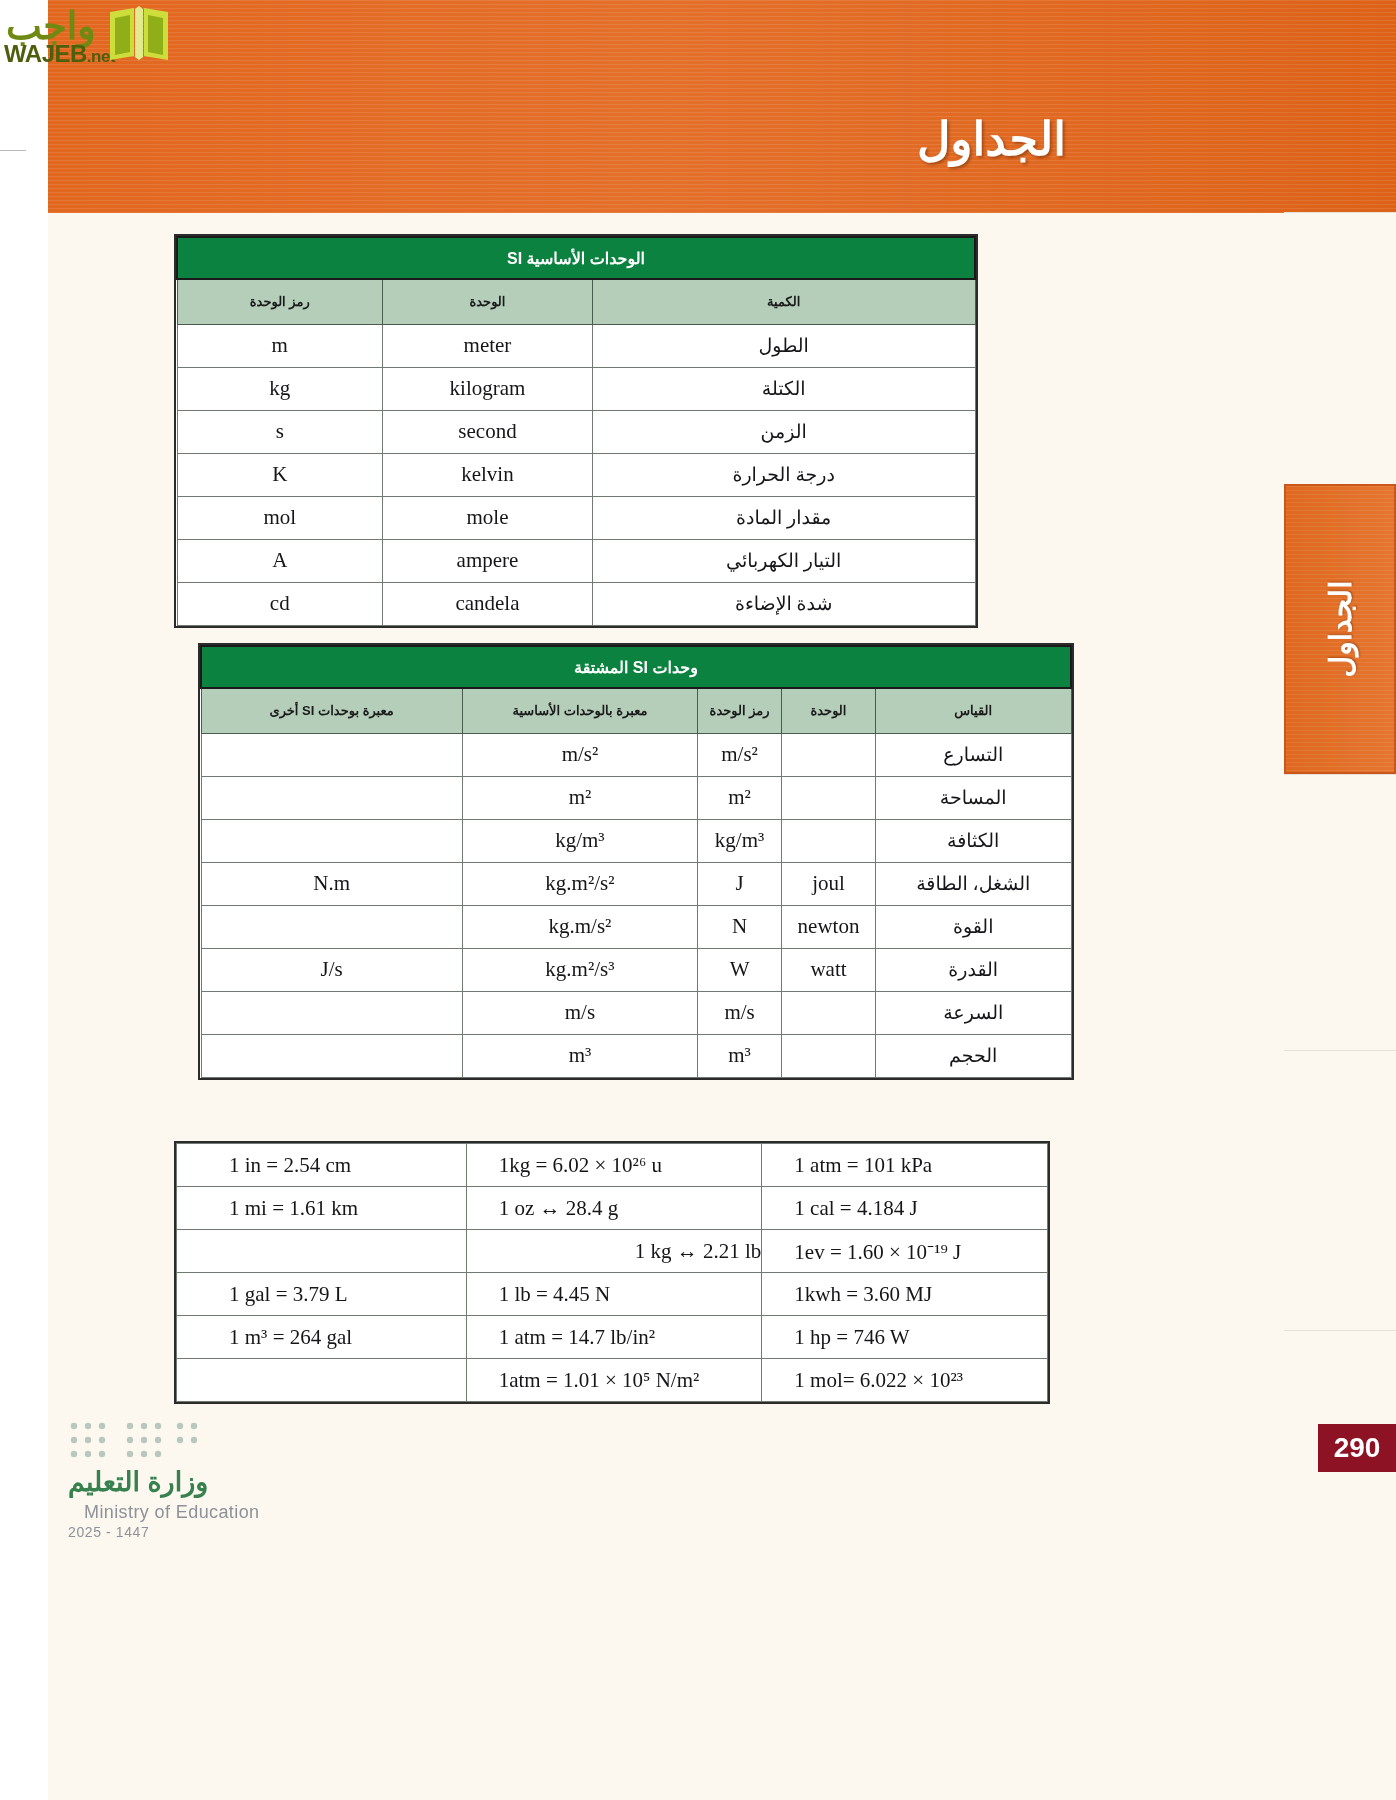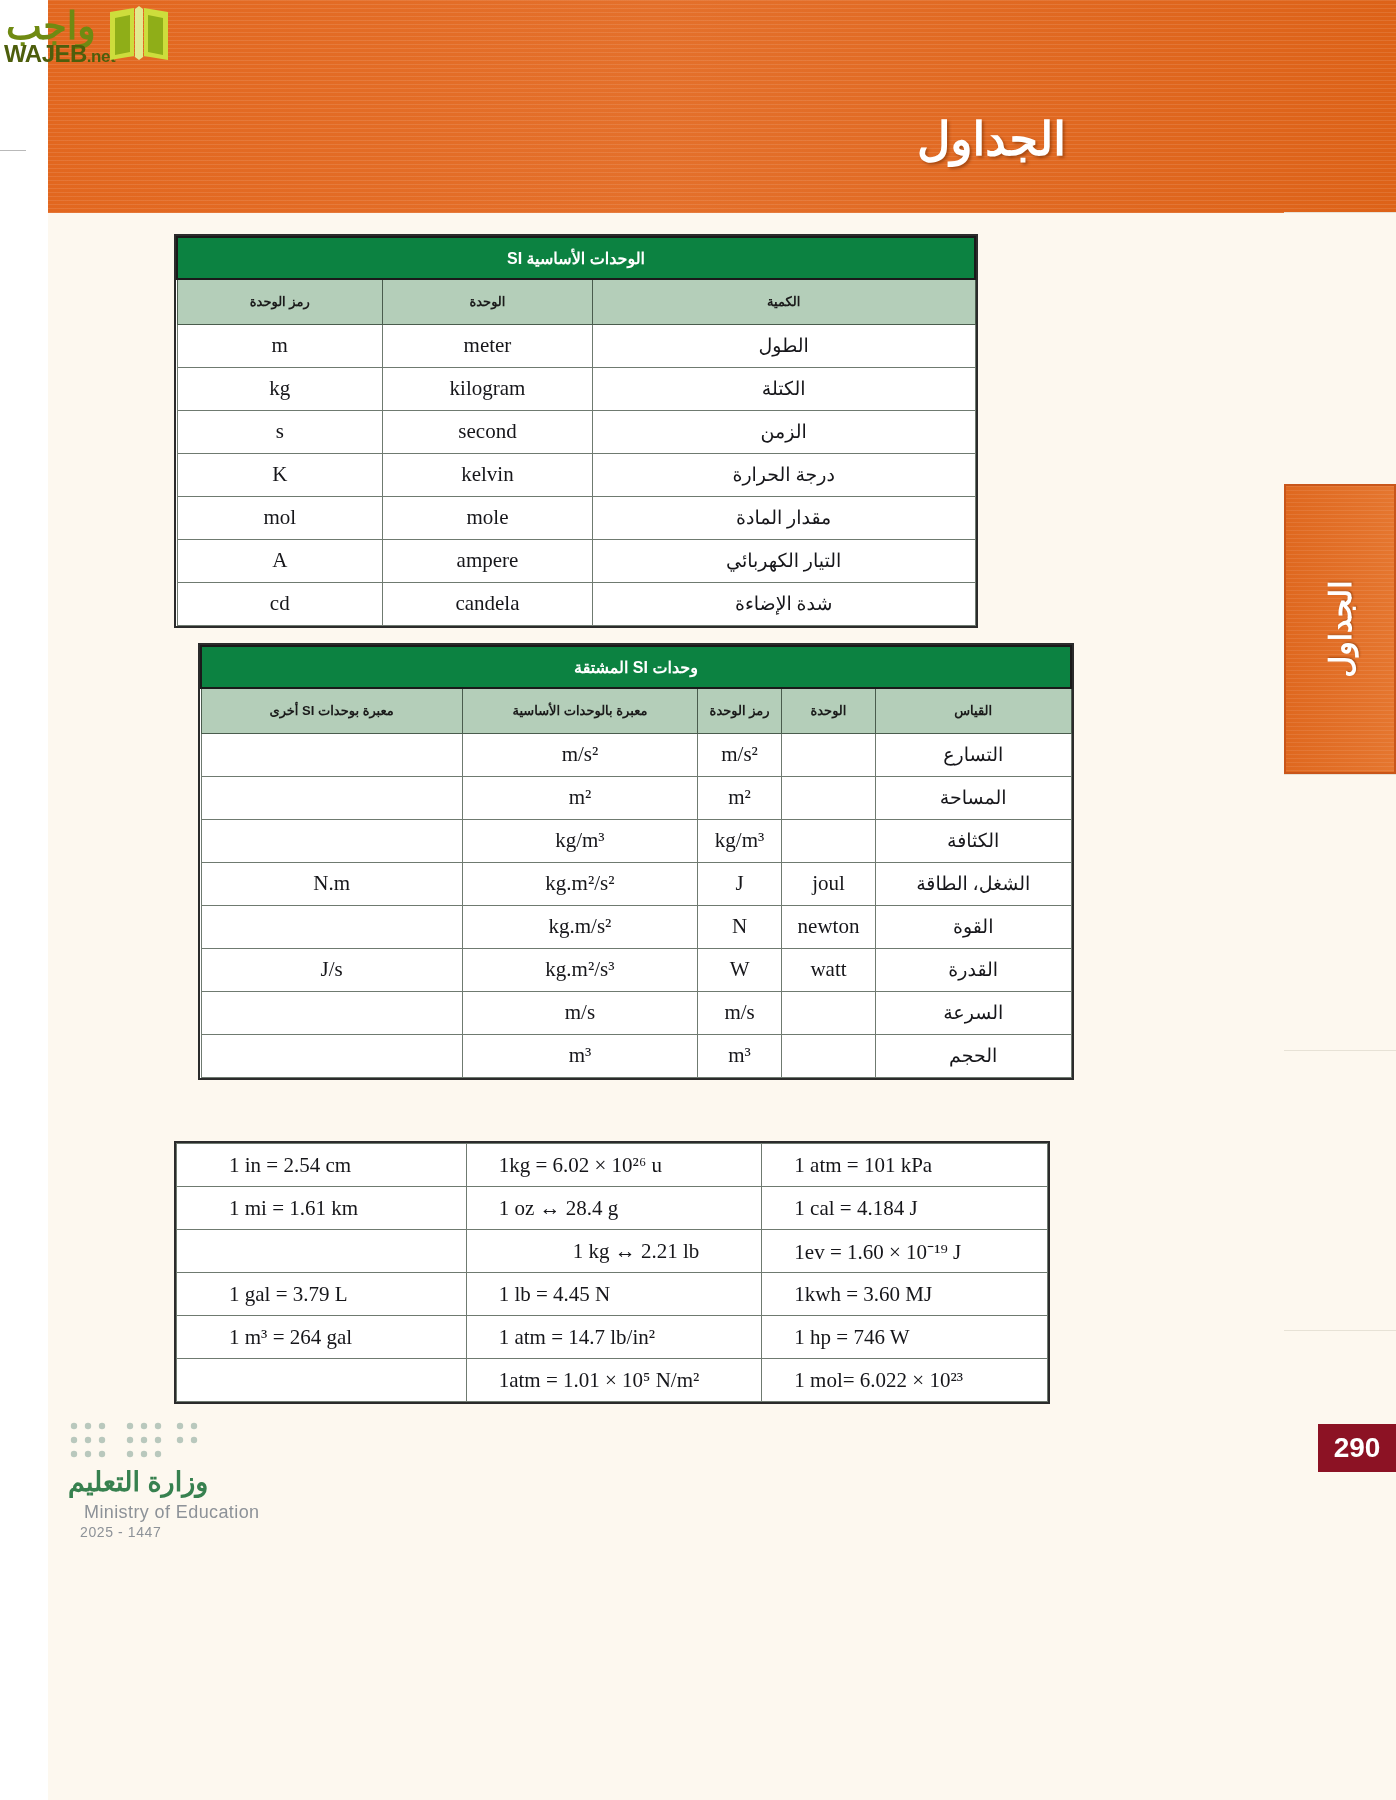--- a/index.html
+++ b/index.html
@@ -123,21 +123,21 @@
     position:absolute; left:4px; top:46px;
     font-family:"Liberation Sans", sans-serif; font-weight:bold;
     font-size:27px; color:#37814f; direction:rtl; letter-spacing:1px;
   }
   .moe-en {
     position:absolute; left:20px; top:82px;
     font-family:Liberation Sans, sans-serif;
     font-size:18px; color:#8d9298; letter-spacing:0.4px;
   }
   .moe-yr {
-    position:absolute; left:16px; top:104px;
+    position:absolute; left:4px; top:104px;
     font-family:"Liberation Sans", sans-serif;
     font-size:14px; color:#8d9298; letter-spacing:0.6px;
   }
   .page-num {
     position:absolute; right:0px; top:1424px; width:78px; height:48px;
     background:#8c1224; color:#ffffff;
     font-family:"Liberation Sans", sans-serif; font-weight:bold;
     font-size:28px; display:flex; align-items:center; justify-content:center;
   }
 </style>
@@ -317,21 +317,21 @@
       <td class="cell" style="width:296px;text-align:left;padding-left:32px">1kg = 6.02 × 10²⁶ u</td>
       <td class="cell" style="width:286px;text-align:left;padding-left:32px">1 atm = 101 kPa</td>
     </tr>
     <tr>
       <td class="cell" style="text-align:left;padding-left:52px">1 mi = 1.61 km</td>
       <td class="cell" style="text-align:left;padding-left:32px">1 oz ↔ 28.4 g</td>
       <td class="cell" style="text-align:left;padding-left:32px">1 cal = 4.184 J</td>
     </tr>
     <tr>
       <td class="cell" style="text-align:left;padding-left:52px"></td>
-      <td class="cell" style="text-align:center;padding-left:44px">1 kg ↔ 2.21 lb</td>
+      <td class="cell" style="text-align:right;padding-left:44px">1 kg ↔ 2.21 lb</td>
       <td class="cell" style="text-align:left;padding-left:32px">1ev = 1.60 × 10⁻¹⁹ J</td>
     </tr>
     <tr>
       <td class="cell" style="text-align:left;padding-left:52px">1 gal = 3.79 L</td>
       <td class="cell" style="text-align:left;padding-left:32px">1 lb = 4.45 N</td>
       <td class="cell" style="text-align:left;padding-left:32px">1kwh = 3.60 MJ</td>
     </tr>
     <tr>
       <td class="cell" style="text-align:left;padding-left:52px">1 m³ = 264 gal</td>
       <td class="cell" style="text-align:left;padding-left:32px">1 atm = 14.7 lb/in²</td>

